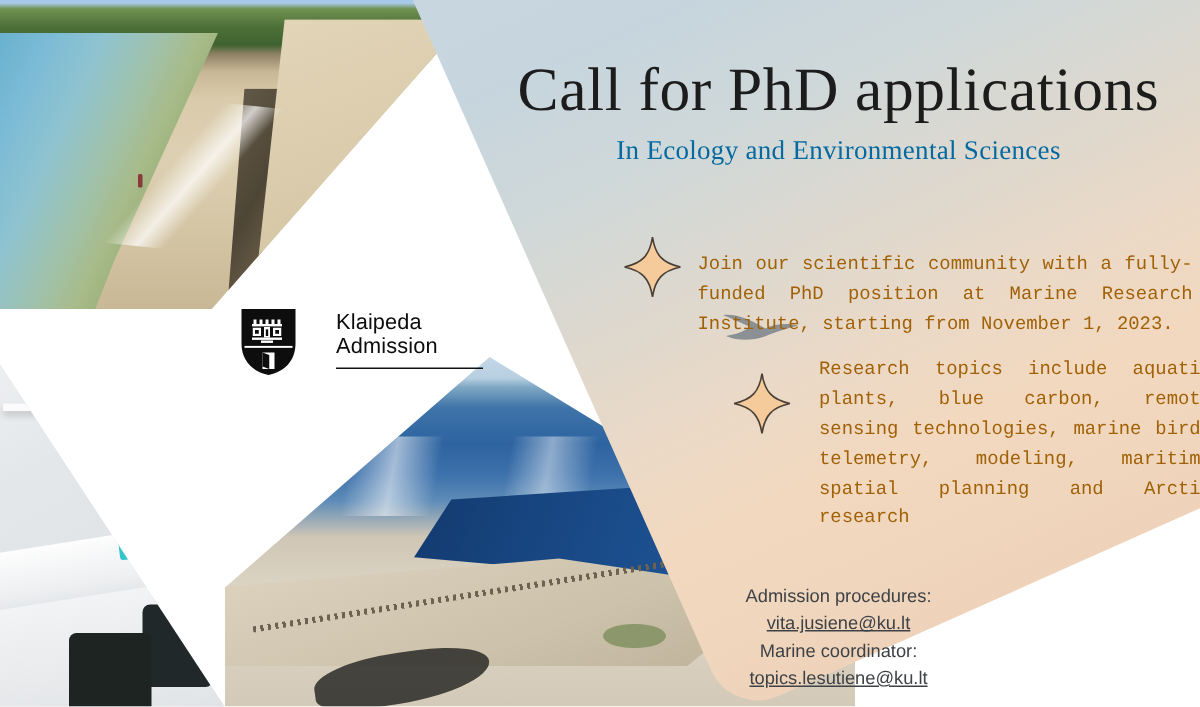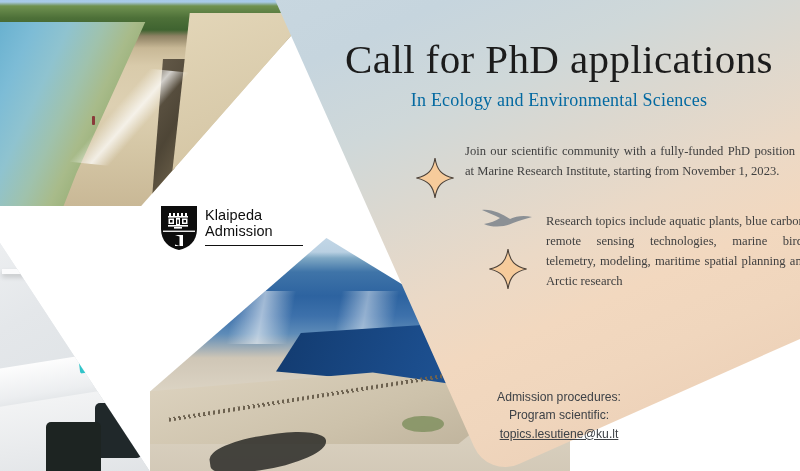--- a/index.html
+++ b/index.html
@@ -179,24 +179,25 @@
   #subtitle {
     position:absolute; left:10px; top:90px; width:478px;
     text-align:center;
     font-family:"Liberation Serif", serif;
     font-size:18px; font-weight:400;
     color:#0369a1; letter-spacing:.2px;
   }
 
   .para {
     position:absolute;
-    font-family:Liberation Serif, serif;
+    font-family:Liberation Mono, monospace;
     font-size:12.6px; line-height:1.58;
-    color:#404040;
+    color:#a16207;
     text-align:justify;
+    margin-top:25px;
   }
   #para-1 { left:155px; top:142px; width:330px; }
   #para-2 { left:236px; top:212px; width:262px; }
 
   .sparkle { position:absolute; }
   #sparkle-1 { left:105px; top:157px; width:40px; height:42px; }
   #sparkle-2 { left:178px; top:248px; width:40px; height:42px; }
   #gull { position:absolute; left:170px; top:206px; width:56px; height:30px; }
 
   #deadline {
@@ -213,21 +214,21 @@
     font-family:"Liberation Sans", sans-serif;
     font-size:12.2px; line-height:1.5;
     color:#3e4247;
   }
   #contact .mail { text-decoration:underline; }
 
   
   #logo {
     position:absolute; left:160px; top:205px;
     width:160px; height:80px;
-    display:flex; align-items:flex-start; gap:7px;
+    display:flex; align-items:flex-start; gap:26px;
     z-index:6;
   }
   #shield { width:38px; height:46px; flex:0 0 auto; }
   #logo-text { padding-top:2px; }
   #logo-name {
     font-family:"Liberation Sans", sans-serif;
     font-size:14.5px; line-height:1.13; font-weight:400; color:#0d0d0d;
     letter-spacing:.1px;
   }
   #logo-rule { width:98px; height:1.4px; background:#111; margin:5px 0 4px; }
@@ -297,21 +298,22 @@
     <svg class="sparkle" id="sparkle-2" viewBox="0 0 40 42">
       <path d="M20 1 C21.8 13.2 26.8 18.4 38.6 21 C26.8 23.6 21.8 28.8 20 41 C18.2 28.8 13.2 23.6 1.4 21 C13.2 18.4 18.2 13.2 20 1 Z" fill="#f6cb9b" stroke="#4a4038" stroke-width="1.1"></path>
     </svg>
 
     <p class="para" id="para-1">Join our scientific community with a fully-funded PhD position at Marine Research Institute, starting from November 1, 2023.</p>
     <p class="para" id="para-2">Research topics include aquatic plants, blue carbon, remote sensing technologies, marine birds telemetry, modeling, maritime spatial planning and Arctic research</p>
 
 
     <div id="contact">
       <div>Admission procedures:</div>
-      <div>Program scientific:</div>
+      <div class="mail">vita.jusiene@ku.lt</div>
+      <div>Marine coordinator:</div>
       <div class="mail">topics.lesutiene@ku.lt</div>
     </div>
   </div>
 
   <div id="logo">
     <svg id="shield" viewBox="0 0 38 46">
       <path d="M1 1 H37 V24 C37 36 29 43 19 45 C9 43 1 36 1 24 Z" fill="#0d0d0d"></path>
 
       <g fill="#ffffff">
         <rect x="9" y="8" width="2" height="3"></rect>

